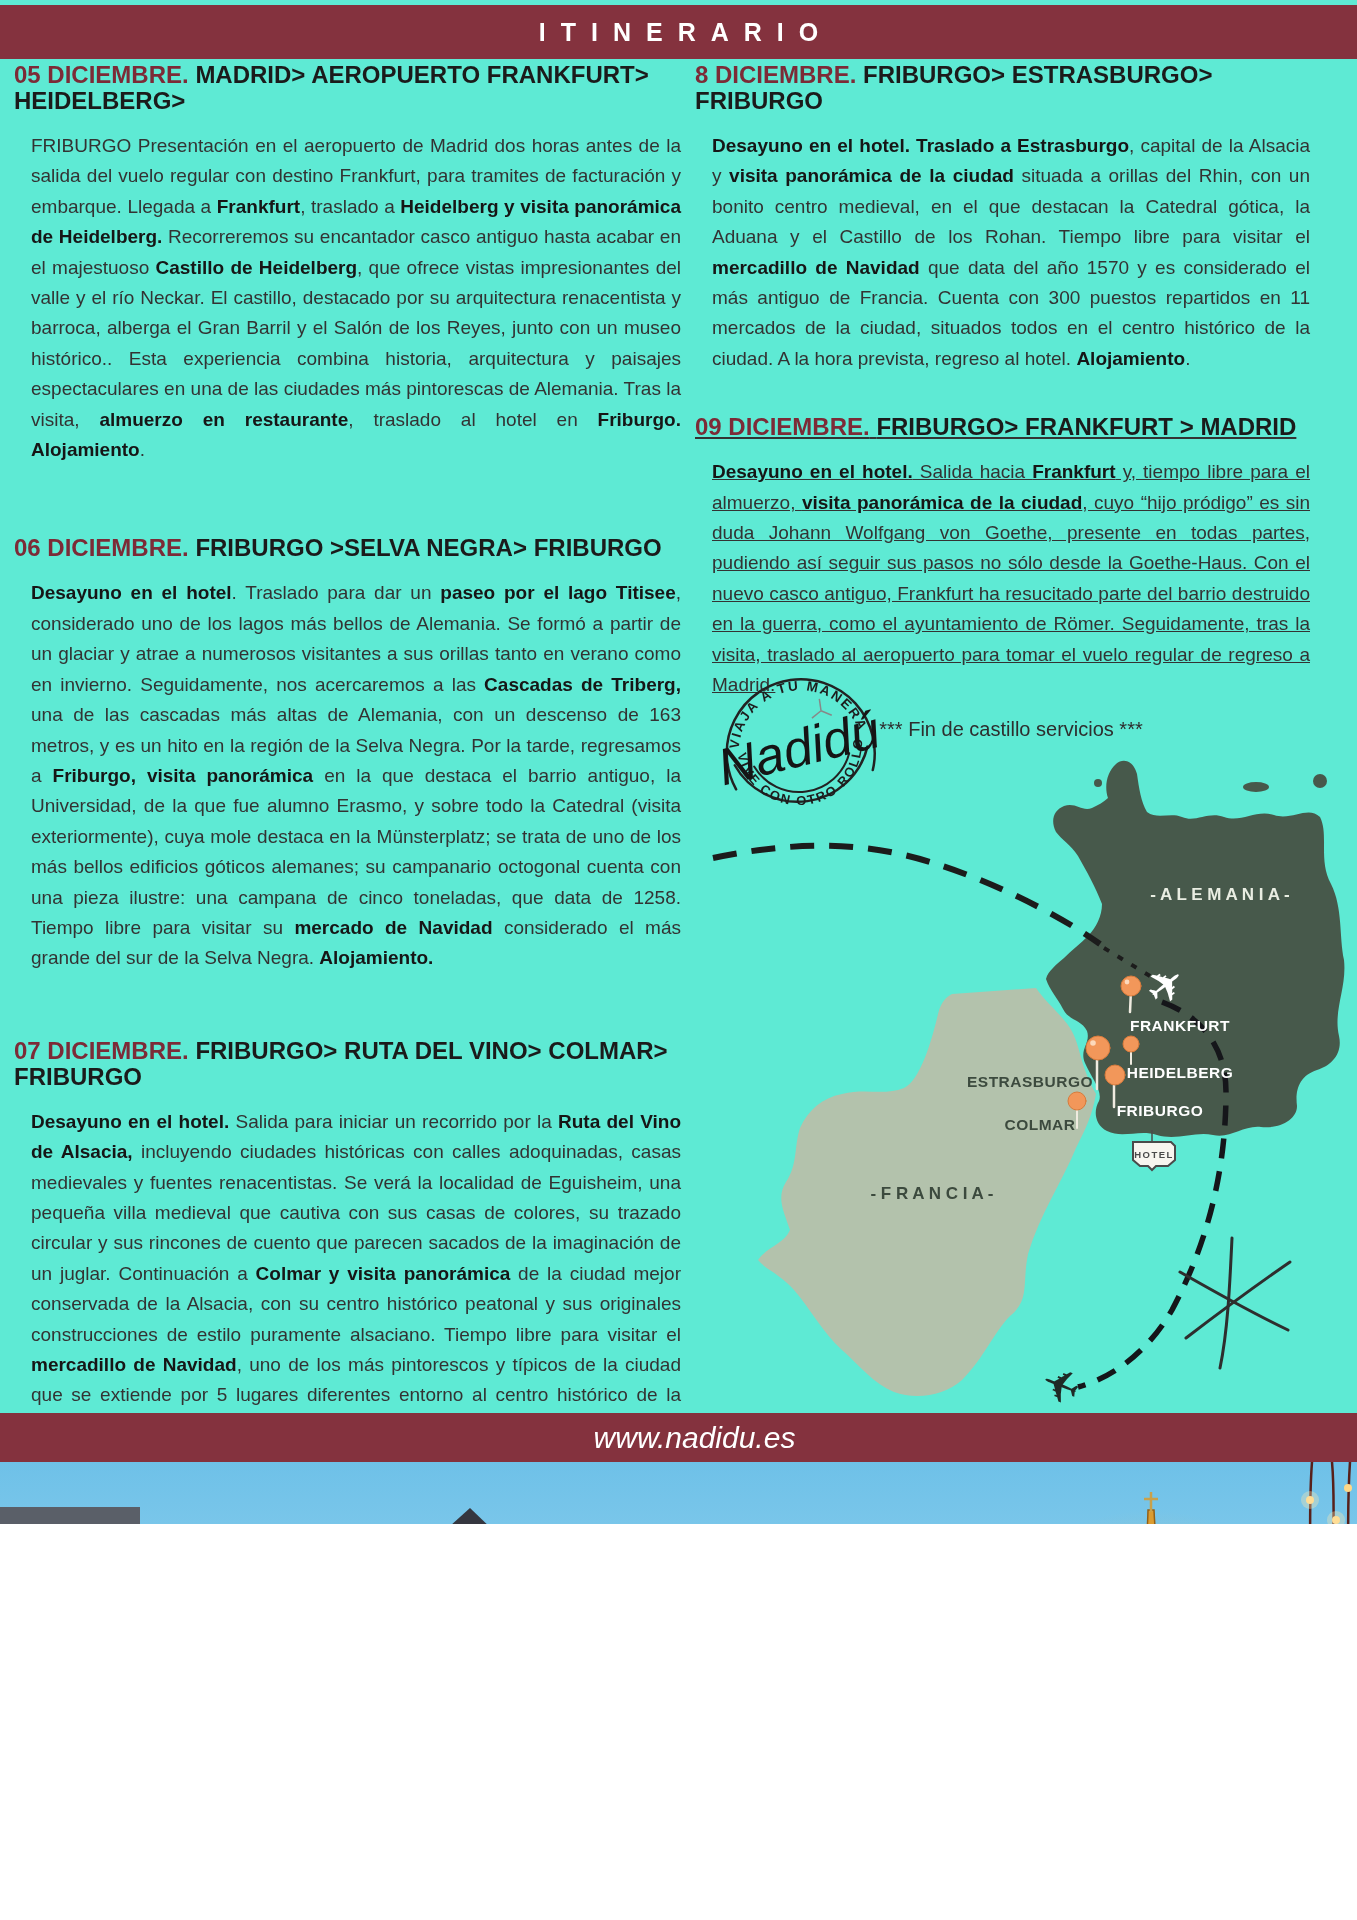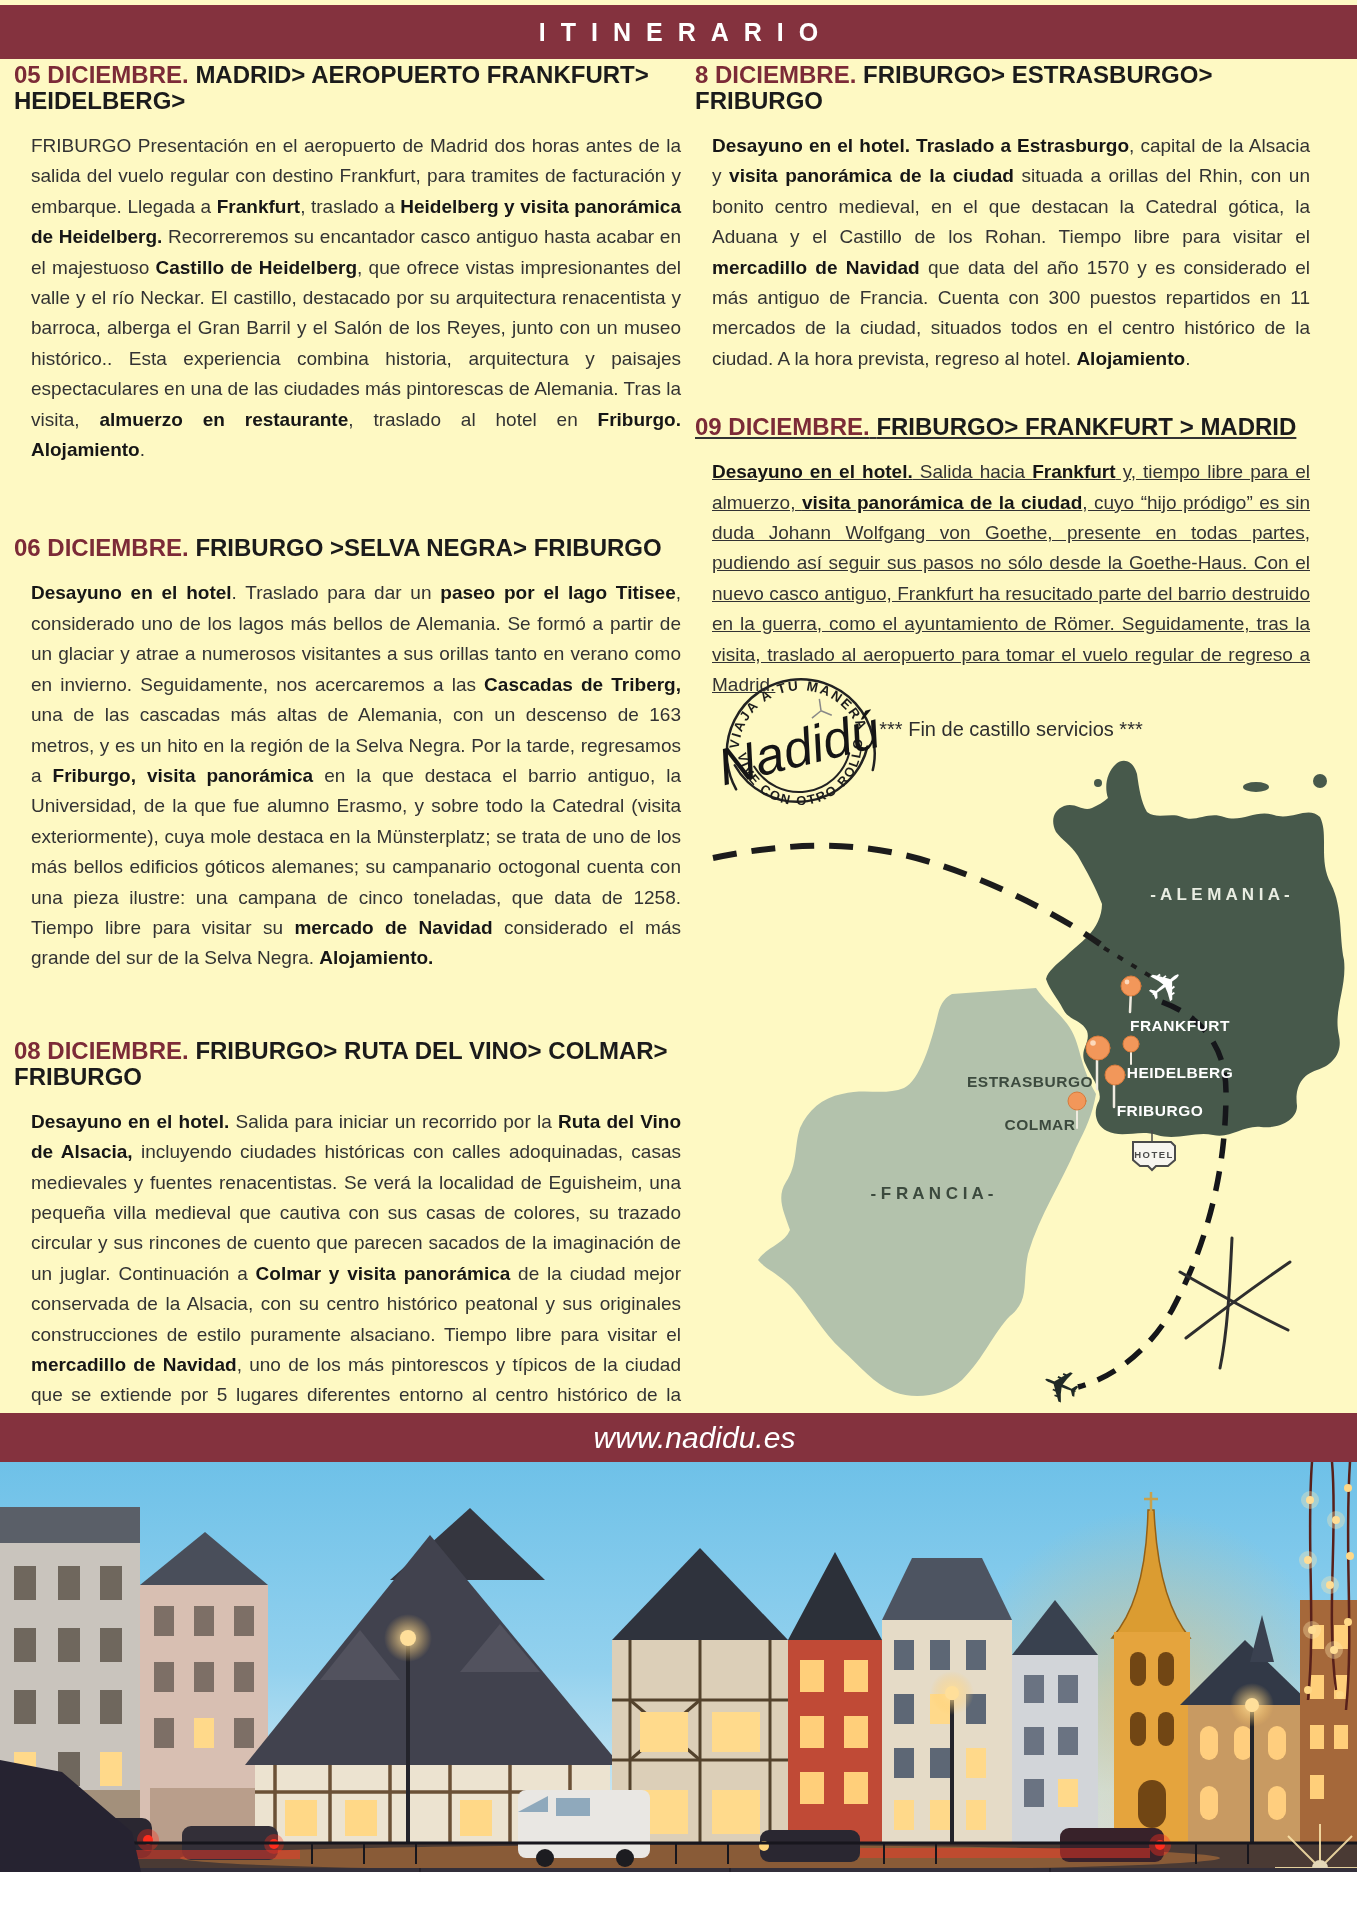--- a/index.html
+++ b/index.html
@@ -1,16 +1,16 @@
 <!DOCTYPE html>
 <html><head>
 <meta charset="utf-8">
 <style>
   html,body{margin:0;padding:0;background:#ffffff;}
-  .page{position:relative;width:1357px;height:1872px;background:#fef9c3;overflow:hidden;
+  .page{position:relative;width:1357px;height:1524px;background:#5eead4;overflow:hidden;
         font-family:"Liberation Sans",sans-serif;color:#333;}
   .topbar{position:absolute;left:0;top:5px;width:1357px;height:54px;background:#84323E;
           display:flex;align-items:center;justify-content:center;}
   .topbar .title{color:#fff;font-weight:bold;font-size:25px;letter-spacing:15px;padding-left:15px;}
   .col{position:absolute;top:62px;}
   .col-left{left:14px;width:684px;}
   .col-right{left:695px;width:632px;}
   .day .head{font-size:24px;font-weight:bold;color:#1b1b1b;margin:0 0 7px 0;line-height:26px;}
   .day .head .date{color:#7C2B37;}
   .day .body{font-size:19px;line-height:30.4px;text-align:justify;color:#333;margin:17px;}
@@ -38,21 +38,21 @@
   <div class="col col-left">
     <div class="day">
       <p class="head"><span class="date">05 DICIEMBRE.</span> <span>MADRID&gt; AEROPUERTO FRANKFURT&gt; HEIDELBERG&gt;</span></p>
       <p class="body"><span>FRIBURGO Presentación en el aeropuerto de Madrid dos horas antes de la salida del vuelo regular con destino Frankfurt, para tramites de facturación y embarque. Llegada a </span><span class="b">Frankfurt</span><span>, traslado a </span><span class="b">Heidelberg y visita panorámica de Heidelberg.</span><span> Recorreremos su encantador casco antiguo hasta acabar en el majestuoso </span><span class="b">Castillo de Heidelberg</span><span>, que ofrece vistas impresionantes del valle y el río Neckar. El castillo, destacado por su arquitectura renacentista y barroca, alberga el Gran Barril y el Salón de los Reyes, junto con un museo histórico.. Esta experiencia combina historia, arquitectura y paisajes espectaculares en una de las ciudades más pintorescas de Alemania. Tras la visita, </span><span class="b">almuerzo en restaurante</span><span>, traslado al hotel en </span><span class="b">Friburgo. Alojamiento</span><span>.</span></p>
     </div>
     <div class="day m06">
       <p class="head"><span class="date">06 DICIEMBRE.</span> <span>FRIBURGO &gt;SELVA NEGRA&gt; FRIBURGO</span></p>
       <p class="body"><span class="b">Desayuno en el hotel</span><span>. Traslado para dar un </span><span class="b">paseo por el lago Titisee</span><span>, considerado uno de los lagos más bellos de Alemania. Se formó a partir de un glaciar y atrae a numerosos visitantes a sus orillas tanto en verano como en invierno. Seguidamente, nos acercaremos a las </span><span class="b">Cascadas de Triberg,</span><span> una de las cascadas más altas de Alemania, con un descenso de 163 metros, y es un hito en la región de la Selva Negra. Por la tarde, regresamos a </span><span class="b">Friburgo, visita panorámica</span><span> en la que destaca el barrio antiguo, la Universidad, de la que fue alumno Erasmo, y sobre todo la Catedral (visita exteriormente), cuya mole destaca en la Münsterplatz; se trata de uno de los más bellos edificios góticos alemanes; su campanario octogonal cuenta con una pieza ilustre: una campana de cinco toneladas, que data de 1258. Tiempo libre para visitar su </span><span class="b">mercado de Navidad</span><span> considerado el más grande del sur de la Selva Negra. </span><span class="b">Alojamiento.</span></p>
     </div>
     <div class="day m07">
-      <p class="head"><span class="date">08 DICIEMBRE.</span> <span>FRIBURGO&gt; RUTA DEL VINO&gt; COLMAR&gt; FRIBURGO</span></p>
+      <p class="head"><span class="date">07 DICIEMBRE.</span> <span>FRIBURGO&gt; RUTA DEL VINO&gt; COLMAR&gt; FRIBURGO</span></p>
       <p class="body"><span class="b">Desayuno en el hotel.</span><span> Salida para iniciar un recorrido por la </span><span class="b">Ruta del Vino de Alsacia,</span><span> incluyendo ciudades históricas con calles adoquinadas, casas medievales y fuentes renacentistas. Se verá la localidad de Eguisheim, una pequeña villa medieval que cautiva con sus casas de colores, su trazado circular y sus rincones de cuento que parecen sacados de la imaginación de un juglar. Continuación a </span><span class="b">Colmar y visita panorámica</span><span> de la ciudad mejor conservada de la Alsacia, con su centro histórico peatonal y sus originales construcciones de estilo puramente alsaciano. Tiempo libre para visitar el </span><span class="b">mercadillo de Navidad</span><span>, uno de los más pintorescos y típicos de la ciudad que se extiende por 5 lugares diferentes entorno al centro histórico de la ciudad. Regreso al hotel y </span><span class="b">alojamiento.</span></p>
     </div>
   </div>
 
   <div class="col col-right">
     <div class="day">
       <p class="head"><span class="date">8 DICIEMBRE.</span> <span>FRIBURGO&gt; ESTRASBURGO&gt; FRIBURGO</span></p>
       <p class="body"><span class="b">Desayuno en el hotel. Traslado a Estrasburgo</span><span>, capital de la Alsacia y </span><span class="b">visita panorámica de la ciudad</span><span> situada a orillas del Rhin, con un bonito centro medieval, en el que destacan la Catedral gótica, la Aduana y el Castillo de los Rohan. Tiempo libre para visitar el </span><span class="b">mercadillo de Navidad</span><span> que data del año 1570 y es considerado el más antiguo de Francia. Cuenta con 300 puestos repartidos en 11 mercados de la ciudad, situados todos en el centro histórico de la ciudad. A la hora prevista, regreso al hotel. </span><span class="b">Alojamiento</span><span>.</span></p>
     </div>
     <div class="day m09">

